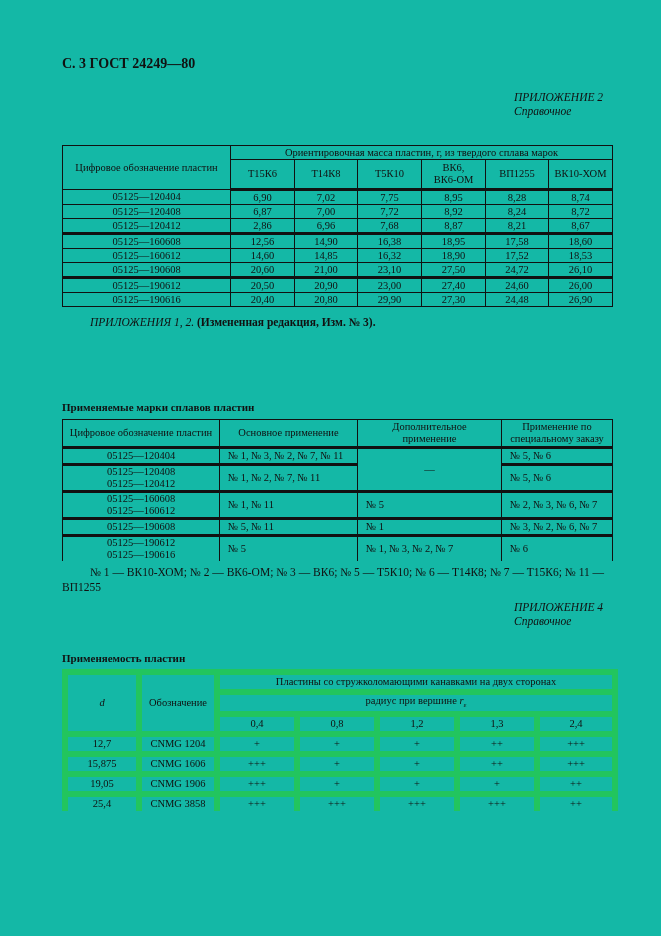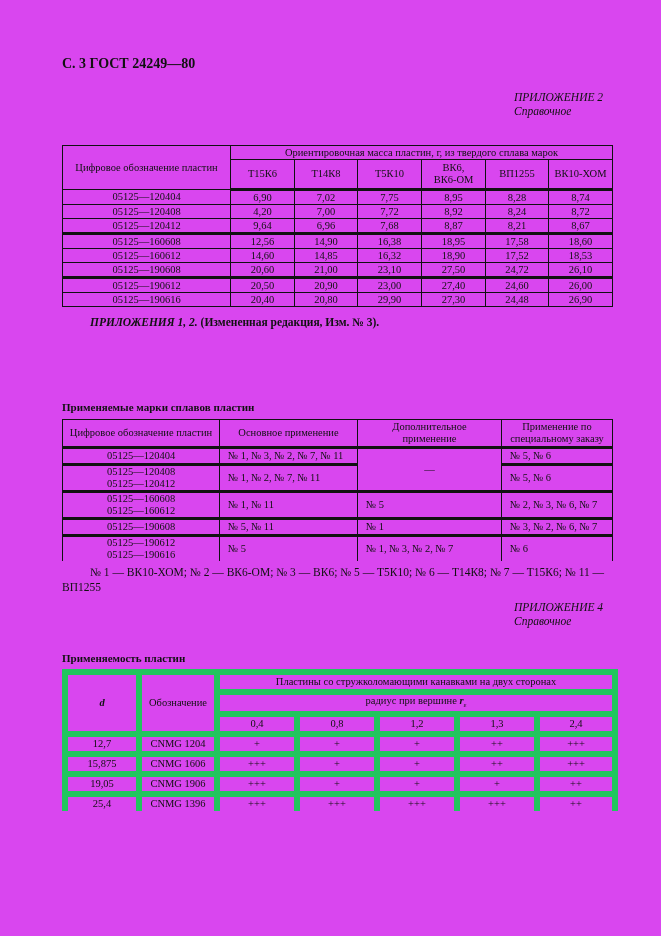--- a/index.html
+++ b/index.html
@@ -1,17 +1,17 @@
 <!DOCTYPE html>
 <html><head>
 <meta charset="utf-8">
 <style>
   html,body{margin:0;padding:0;background:#888;}
   .page{
-    position:relative;width:661px;height:936px;background:#d946ef;
+    position:relative;width:661px;height:936px;background:#14b8a6;
     font-family:"Liberation Serif","DejaVu Serif",serif;color:#111;
     overflow:hidden;
   }
   .abs{position:absolute;}
   .page-header{top:56px;left:62px;font-size:14px;font-weight:bold;}
   .appendix-label{left:514px;width:140px;font-style:italic;font-size:11.5px;line-height:14px;text-align:left;}
   .app2{top:90px;}
   .app3{top:350px;}
   .app4{top:600px;}
   .tbl-title{left:62px;width:550px;text-align:left;font-weight:bold;font-size:11px;}
@@ -53,21 +53,21 @@
   .t3 tr.last td{border-bottom:none;}
 
   .para{font-size:11.5px;line-height:15px;left:62px;width:550px;}
   .amend1{top:303px;text-indent:28px;}
   .legend{top:553px;text-indent:28px;}
   .note{top:779px;}
   .note .l1{text-indent:28px;}
   .note .cont{padding-left:97px;}
   .note-label{letter-spacing:1.5px;}
   .amend2{top:831px;text-indent:28px;}
-  .it{font-style:italic;font-weight:bold;}
+  .it{font-style:italic;}
   .bd{font-weight:bold;}
   sub.eps{font-size:7px;}
 </style>
 </head>
 <body>
 
 <div class="page">
 
   <div class="abs page-header">С. 3 ГОСТ 24249—80</div>
 
@@ -106,30 +106,30 @@
         <td>05125—120404</td>
         <td>6,90</td>
         <td>7,02</td>
         <td>7,75</td>
         <td>8,95</td>
         <td>8,28</td>
         <td>8,74</td>
       </tr>
       <tr>
         <td>05125—120408</td>
-        <td>4,20</td>
+        <td>6,87</td>
         <td>7,00</td>
         <td>7,72</td>
         <td>8,92</td>
         <td>8,24</td>
         <td>8,72</td>
       </tr>
       <tr class="sep">
         <td>05125—120412</td>
-        <td>9,64</td>
+        <td>2,86</td>
         <td>6,96</td>
         <td>7,68</td>
         <td>8,87</td>
         <td>8,21</td>
         <td>8,67</td>
       </tr>
       <tr>
         <td>05125—160608</td>
         <td>12,56</td>
         <td>14,90</td>
@@ -294,21 +294,21 @@
         <td>19,05</td>
         <td>CNMG 1906</td>
         <td class="rad0">+++</td>
         <td class="rad">+</td>
         <td class="rad">+</td>
         <td class="rad">+</td>
         <td class="rad">++</td>
       </tr>
       <tr class="last">
         <td>25,4</td>
-        <td>CNMG 1396</td>
+        <td>CNMG 3858</td>
         <td class="rad0">+++</td>
         <td class="rad">+++</td>
         <td class="rad">+++</td>
         <td class="rad">+++</td>
         <td class="rad">++</td>
       </tr>
     </tbody>
   </table>
 
 

